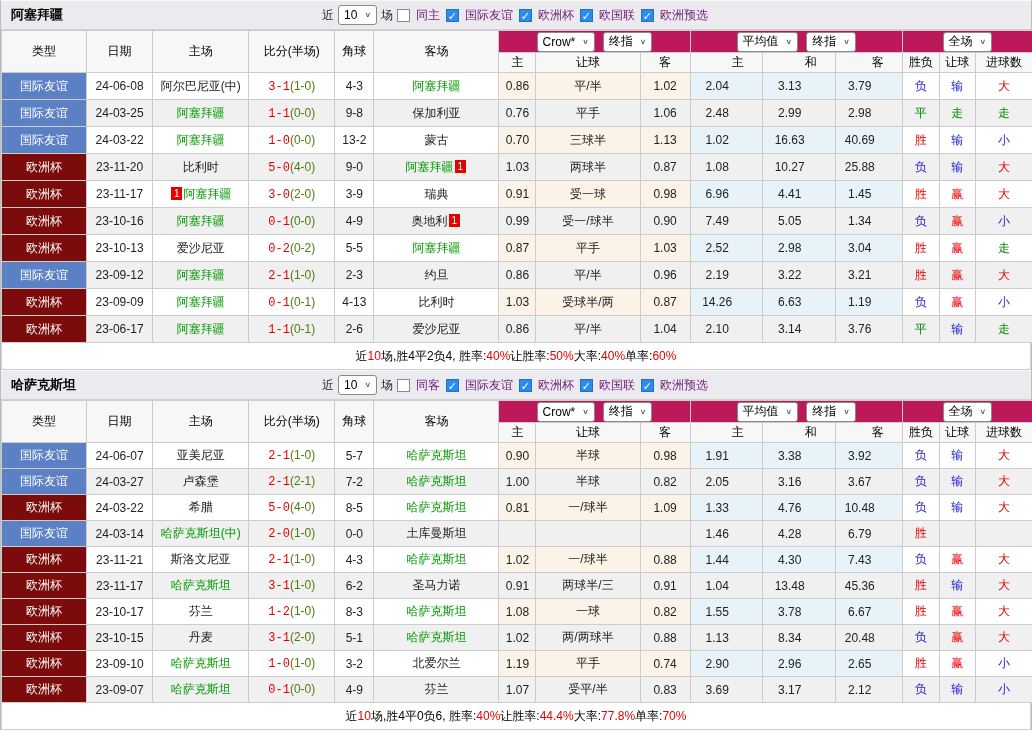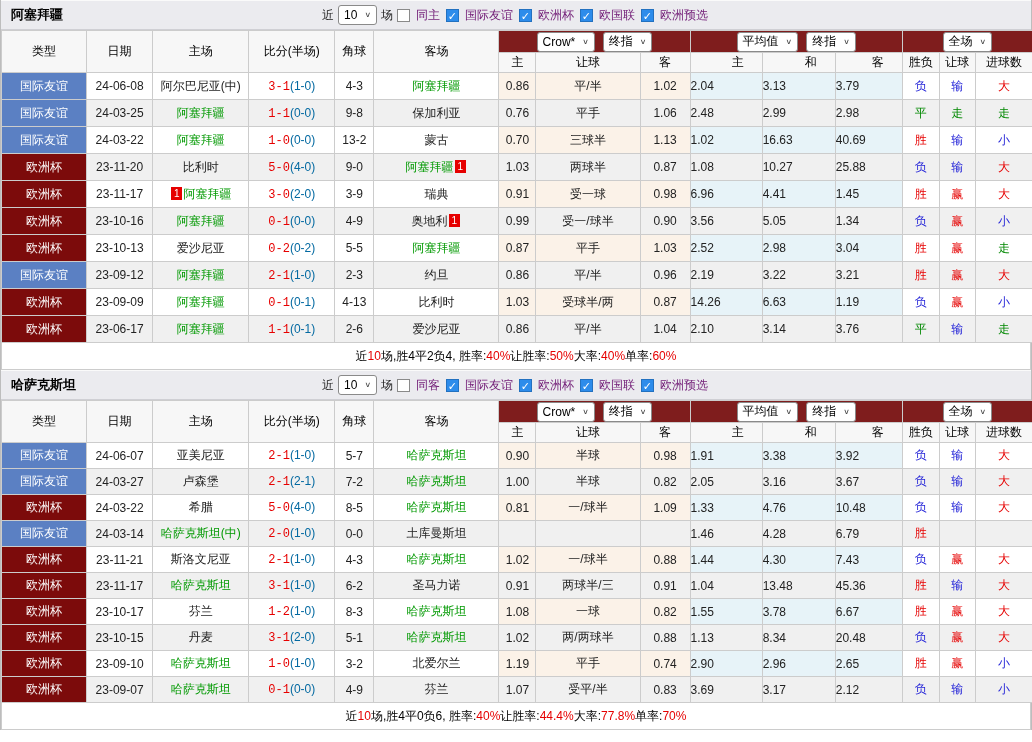--- a/index.html
+++ b/index.html
@@ -58,30 +58,30 @@
     border:1px solid #ccc; text-align:center; font-weight:normal;
     overflow:hidden; white-space:nowrap; color:#222;
   }
   thead th { background:#f7f7f7; color:#000; }
   thead tr.grp-row th { height:22px; }
   thead tr.sub-row th { height:20px; }
   tbody td { height:26px; background:#fff; }
   table.compact tbody td { height:25px; }
   tbody tr.even td { background:#f0f0f0; }
   tbody td.cream { background:#fbf2e8; }
-  tbody td.blue  { background:#e7f3f8; text-align:left; padding-right:18px; }
+  tbody td.blue  { background:#e7f3f8; text-align:center; padding-right:18px; }
   th.sub-right   { text-align:right; padding-right:18px; }
-  .grp { background:#7f1d1d; }
+  .grp { background:#be185d; }
   .grp-inner { display:flex; align-items:center; justify-content:center; gap:8px; }
 
   td.c-type { padding:0; }
   .type-badge { display:block; width:100%; height:100%; color:#fff; line-height:26px; }
   table.compact .type-badge { line-height:25px; }
   .score-main { color:#e60000;font-family:Liberation Mono, monospace; }
-  .score-half { color:#0369a1;text-align:center; }
+  .score-half { color:#4d7c0f;text-align:center; }
   .team-green { color:#009900; }
   .red1 {
     display:inline-block; background:#e60000; color:#fff; font-size:10px;
     line-height:13px; padding:0 3px; margin:0 1px; vertical-align:1px;
   }
 
   
   .summary {
     height:27px; border:1px solid #ccc; border-top:none; background:#fff;
     display:flex; align-items:center; justify-content:center; color:#000;
@@ -289,21 +289,21 @@
                 <span class="type-badge" style="background: rgb(124, 11, 11);">欧洲杯</span>
               </td>
               <td class="c-date">23-10-16</td>
               <td class="c-team"><span class="team-green">阿塞拜疆</span></td>
               <td class="c-score"><span class="score-main">0-1</span><span class="score-half">(0-0)</span></td>
               <td class="c-corner">4-9</td>
               <td class="c-team"><span>奥地利</span><span class="red1">1</span></td>
               <td class="cream">0.99</td>
               <td class="cream">受一/球半</td>
               <td class="cream">0.90</td>
-              <td class="blue">3.56</td>
+              <td class="blue">7.49</td>
               <td class="blue">5.05</td>
               <td class="blue">1.34</td>
               <td class="c-res" style="color: rgb(37, 37, 216);">负</td>
               <td class="c-res" style="color: rgb(230, 0, 0);">赢</td>
               <td class="c-res" style="color: rgb(37, 37, 216);">小</td>
             </tr>
             <tr class="odd">
               <td class="c-type">
                 <span class="type-badge" style="background: rgb(124, 11, 11);">欧洲杯</span>
               </td>

